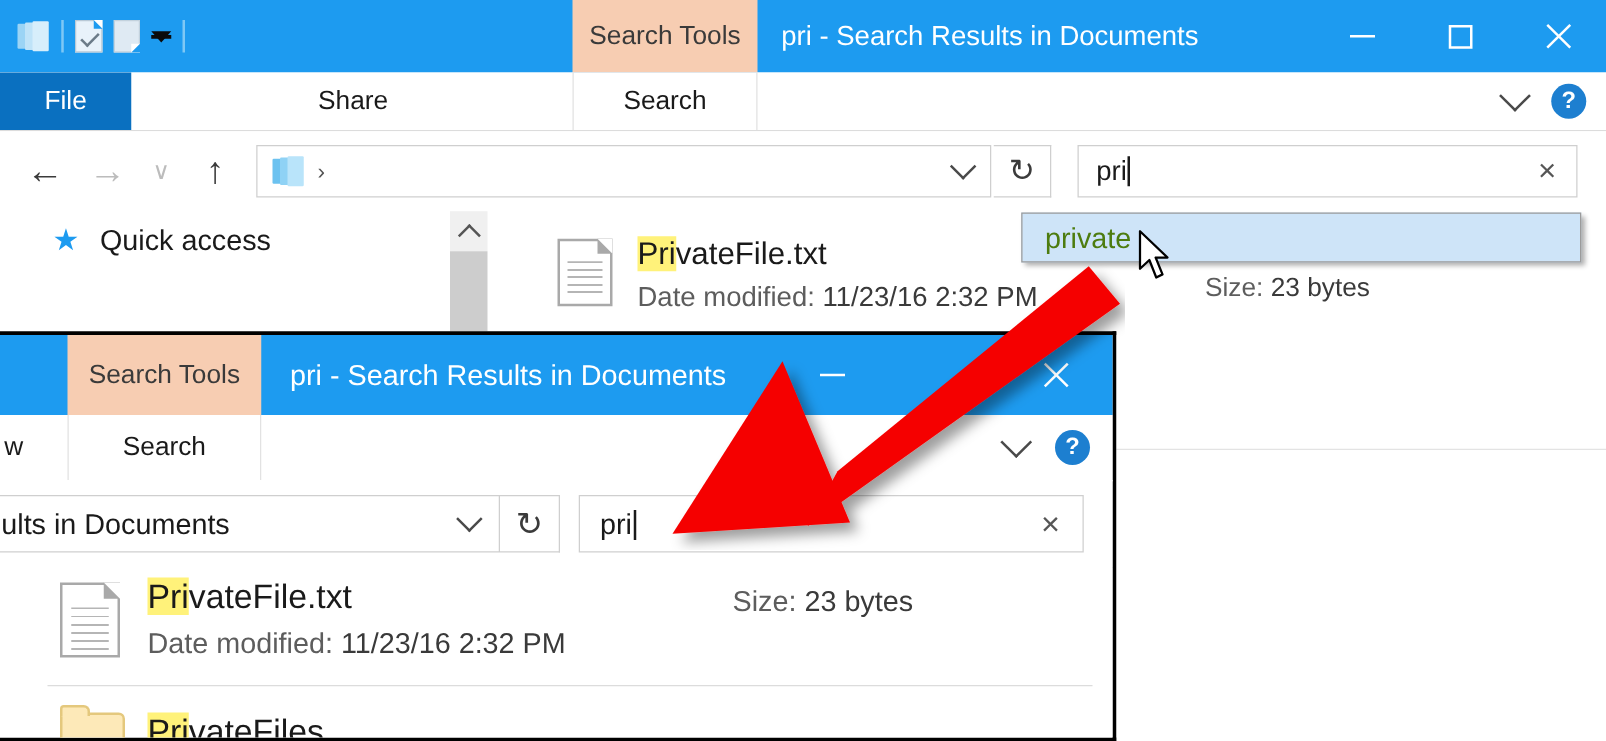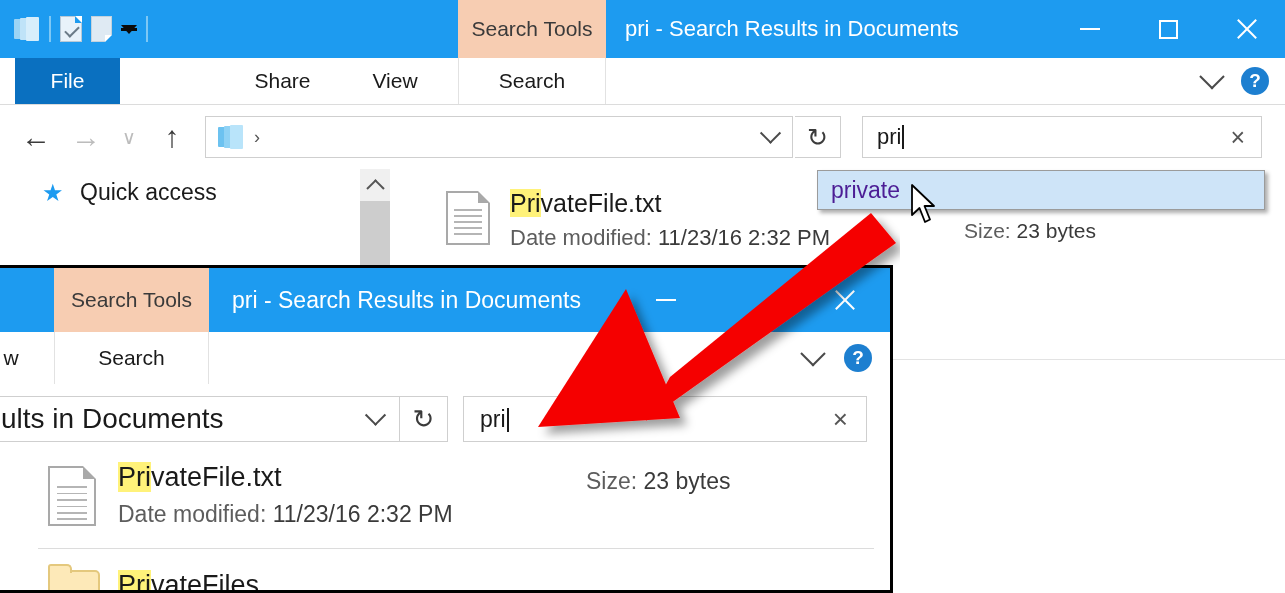--- a/index.html
+++ b/index.html
@@ -166,21 +166,20 @@
     height: 46px;
     display: flex; align-items: center; justify-content: center;
     font-size: 21px;
     color: #1a1a1a;
     box-sizing: border-box;
   }
   .tab-file {
     left: 0; width: 105px;
     background: #0a70c0;
     color: #ffffff;
-    margin-left: 15px;
   }
   .tab-home   { left: 105px; width: 120px; }
   .tab-share  { left: 225px; width: 115px; }
   .tab-view   { left: 340px; width: 110px; }
   .tab-search { left: 458px; width: 148px; border-right: 1px solid #e2e2e2; border-left: 1px solid #e2e2e2; }
 
   .ribbon-right {
     position: absolute;
     right: 8px; top: 58px;
     height: 46px;
@@ -306,23 +305,23 @@
     left: 817px; top: 170px;
     width: 448px; height: 40px;
     background: #cee4f8;
     border: 1px solid #9b9b9b;
     box-sizing: border-box;
     box-shadow: 3px 3px 4px rgba(0,0,0,0.32);
     display: flex; align-items: center;
     z-index: 30;
   }
   .suggest-text {
-    margin-left: 13px;
+    margin-left: 18px;
     font-size: 23px;
-    color: #4c1d95;
+    color: #4d7c0f;
   }
 
   
   .sidebar {
     position: absolute;
     left: 0; top: 169px;
     width: 355px; height: 424px;
     background: #ffffff;
   }
   .qa-item {
@@ -509,21 +508,21 @@
     position: absolute;
     left: -240px; top: 12px;
     width: 640px; height: 46px;
     border: 1px solid #cfcfcf;
     background: #ffffff;
     box-sizing: border-box;
     display: flex; align-items: center;
   }
   .in-addr-text {
     margin-left: 240px;
-    font-size: 28px; color: #1a1a1a;
+    font-size: 23px; color: #1a1a1a;
     white-space: nowrap;
   }
   .in-addr-caret {
     margin-left: auto; margin-right: 16px;
     width: 13px; height: 13px;
     border-right: 2px solid #4a4a4a;
     border-bottom: 2px solid #4a4a4a;
     transform: rotate(45deg) translate(-3px,-3px);
   }
   .in-refresh {
@@ -678,21 +677,20 @@
         </div>
       <div class="wc-btn">
           <span class="glyph-close"></span>
         </div>
     </div>
   </div>
 
   <div class="ribbon-tabs">
     <div class="tab tab-file">File</div>
     <div class="tab tab-share">Share</div>
-    <div class="tab tab-view">View</div>
     <div class="tab tab-search">Search</div>
   </div>
   <div class="ribbon-right">
     <div class="chev-down"></div>
     <div class="help-btn">?</div>
   </div>
 
   <div class="navbar">
     <div class="nav-arrows">
       <div class="nav-btn">←</div>

